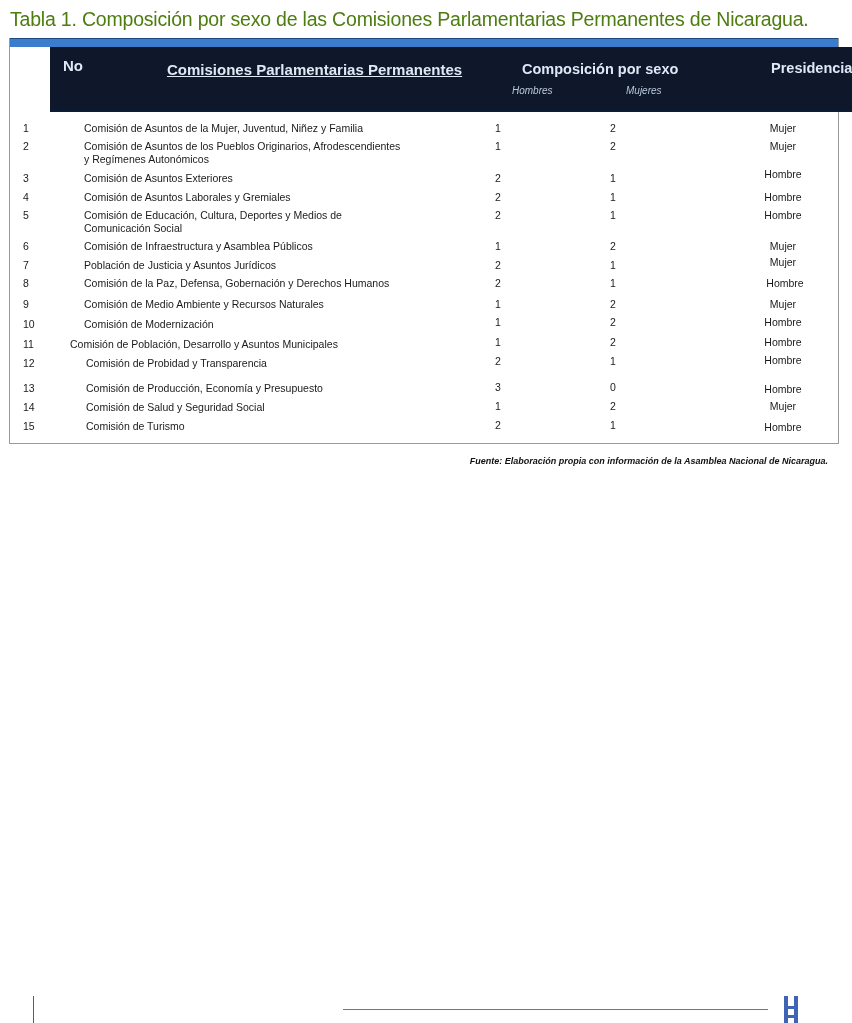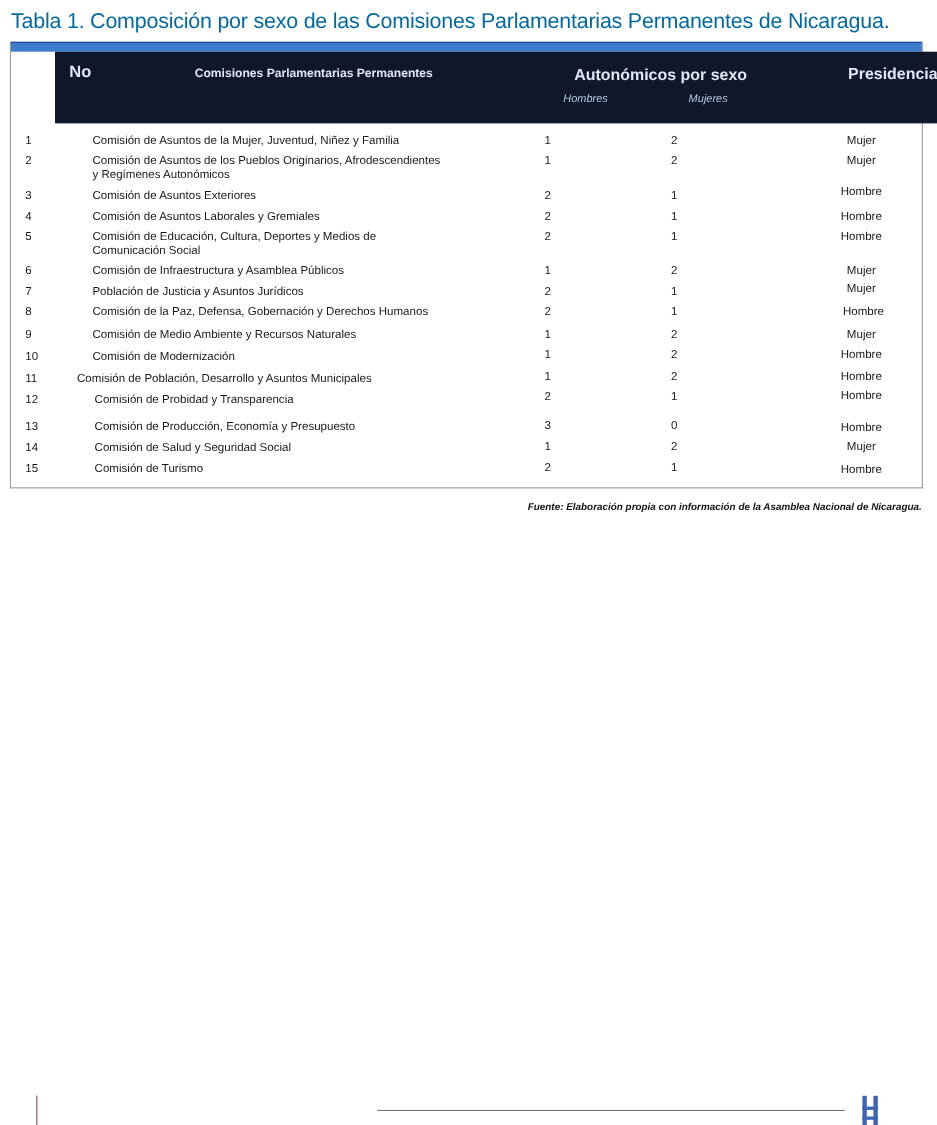--- a/index.html
+++ b/index.html
@@ -1,48 +1,48 @@
 <!DOCTYPE html>
 <html><head>
 <meta charset="utf-8">
 <style>
   html, body { margin: 0; padding: 0; background: #ffffff; }
   body { width: 852px; height: 1023px; position: relative; overflow: hidden; font-family: "Liberation Sans", sans-serif; color: #111; }
-  .title { position: absolute; left: 10px; top: 8px; font-size: 19.5px; color: #0369a1; white-space: nowrap; letter-spacing: -0.2px; }
+  .title { position: absolute; left: 10px; top: 8px; font-size: 19.5px; color: #4d7c0f; white-space: nowrap; letter-spacing: -0.2px; }
   .table-box { position: absolute; left: 9px; top: 38px; width: 830px; height: 406px; border: 1px solid #9a9a9a; border-top: none; box-sizing: border-box; }
   .hdr-stripe { position: absolute; left: 0; top: 0; width: 100%; height: 9px; background: #3b7dcc; border-top: 1px solid #1d4a86; box-sizing: border-box; }
   .hdr { position: absolute; left: 0; top: 9px; width: 100%; height: 65px; background: #0f172a; border-bottom: 2px solid #0a1c38; box-sizing: border-box; color: #dfe8f5; margin-left: 40px; }
   .hdr .h-no { position: absolute; left: 13px; top: 10px; font-size: 15px; font-weight: bold; }
-  .hdr .h-com { position: absolute; left: 127px; top: 14px; font-size: 11px; font-weight: bold; }
+  .hdr .h-com { position: absolute; left: 117px; top: 14px; font-size: 15px; font-weight: bold; text-decoration: underline; }
   .hdr .h-comp { position: absolute; left: 472px; top: 14px; font-size: 14.5px; font-weight: bold; }
   .hdr .h-hom { position: absolute; left: 462px; top: 38px; font-size: 10px; font-style: italic; color: #b9c8de; }
   .hdr .h-muj { position: absolute; left: 576px; top: 38px; font-size: 10px; font-style: italic; color: #b9c8de; }
   .hdr .h-pres { position: absolute; left: 721px; top: 13px; font-size: 14.5px; font-weight: bold; }
   .row { position: absolute; left: 0; width: 100%; font-size: 10.5px; color: #1a1a1a; }
   .row .c-no { position: absolute; left: 13px; }
   .row .c-name { position: absolute; left: 74px; width: 320px; line-height: 13px; }
   .row .c-h { position: absolute; left: 485px; }
   .row .c-m { position: absolute; left: 600px; }
   .row .c-p { position: absolute; left: 743px; width: 60px; text-align: center; }
-  .source { position: absolute; right: 14px; top: 456px; font-size: 9px; font-weight: bold; font-style: italic; color: #111; white-space: nowrap; }
+  .source { position: absolute; right: 24px; top: 456px; font-size: 9px; font-weight: bold; font-style: italic; color: #111; white-space: nowrap; }
   .footer-left-line { position: absolute; left: 33px; top: 996px; width: 1px; height: 27px; background: #7a4a6a; }
   .footer-rule { position: absolute; left: 343px; top: 1009px; width: 425px; height: 1px; background: #777; }
   .footer-logo { position: absolute; left: 783px; top: 996px; width: 16px; height: 27px; }
 </style>
 </head>
 <body>
 
 <div class="title">Tabla 1. Composición por sexo de las Comisiones Parlamentarias Permanentes de Nicaragua.</div>
 
 <div class="table-box">
   <div class="hdr-stripe"></div>
   <div class="hdr">
     <span class="h-no">No</span>
     <span class="h-com">Comisiones Parlamentarias Permanentes</span>
-    <span class="h-comp">Autonómicos por sexo</span>
+    <span class="h-comp">Composición por sexo</span>
     <span class="h-hom">Hombres</span>
     <span class="h-muj">Mujeres</span>
     <span class="h-pres">Presidencia</span>
   </div>
 
   <div class="row" style="top:84px">
     <span class="c-no">1</span>
     <span class="c-name">Comisión de Asuntos de la Mujer, Juventud, Niñez y Familia</span>
     <span class="c-h">1</span>
     <span class="c-m">2</span>

